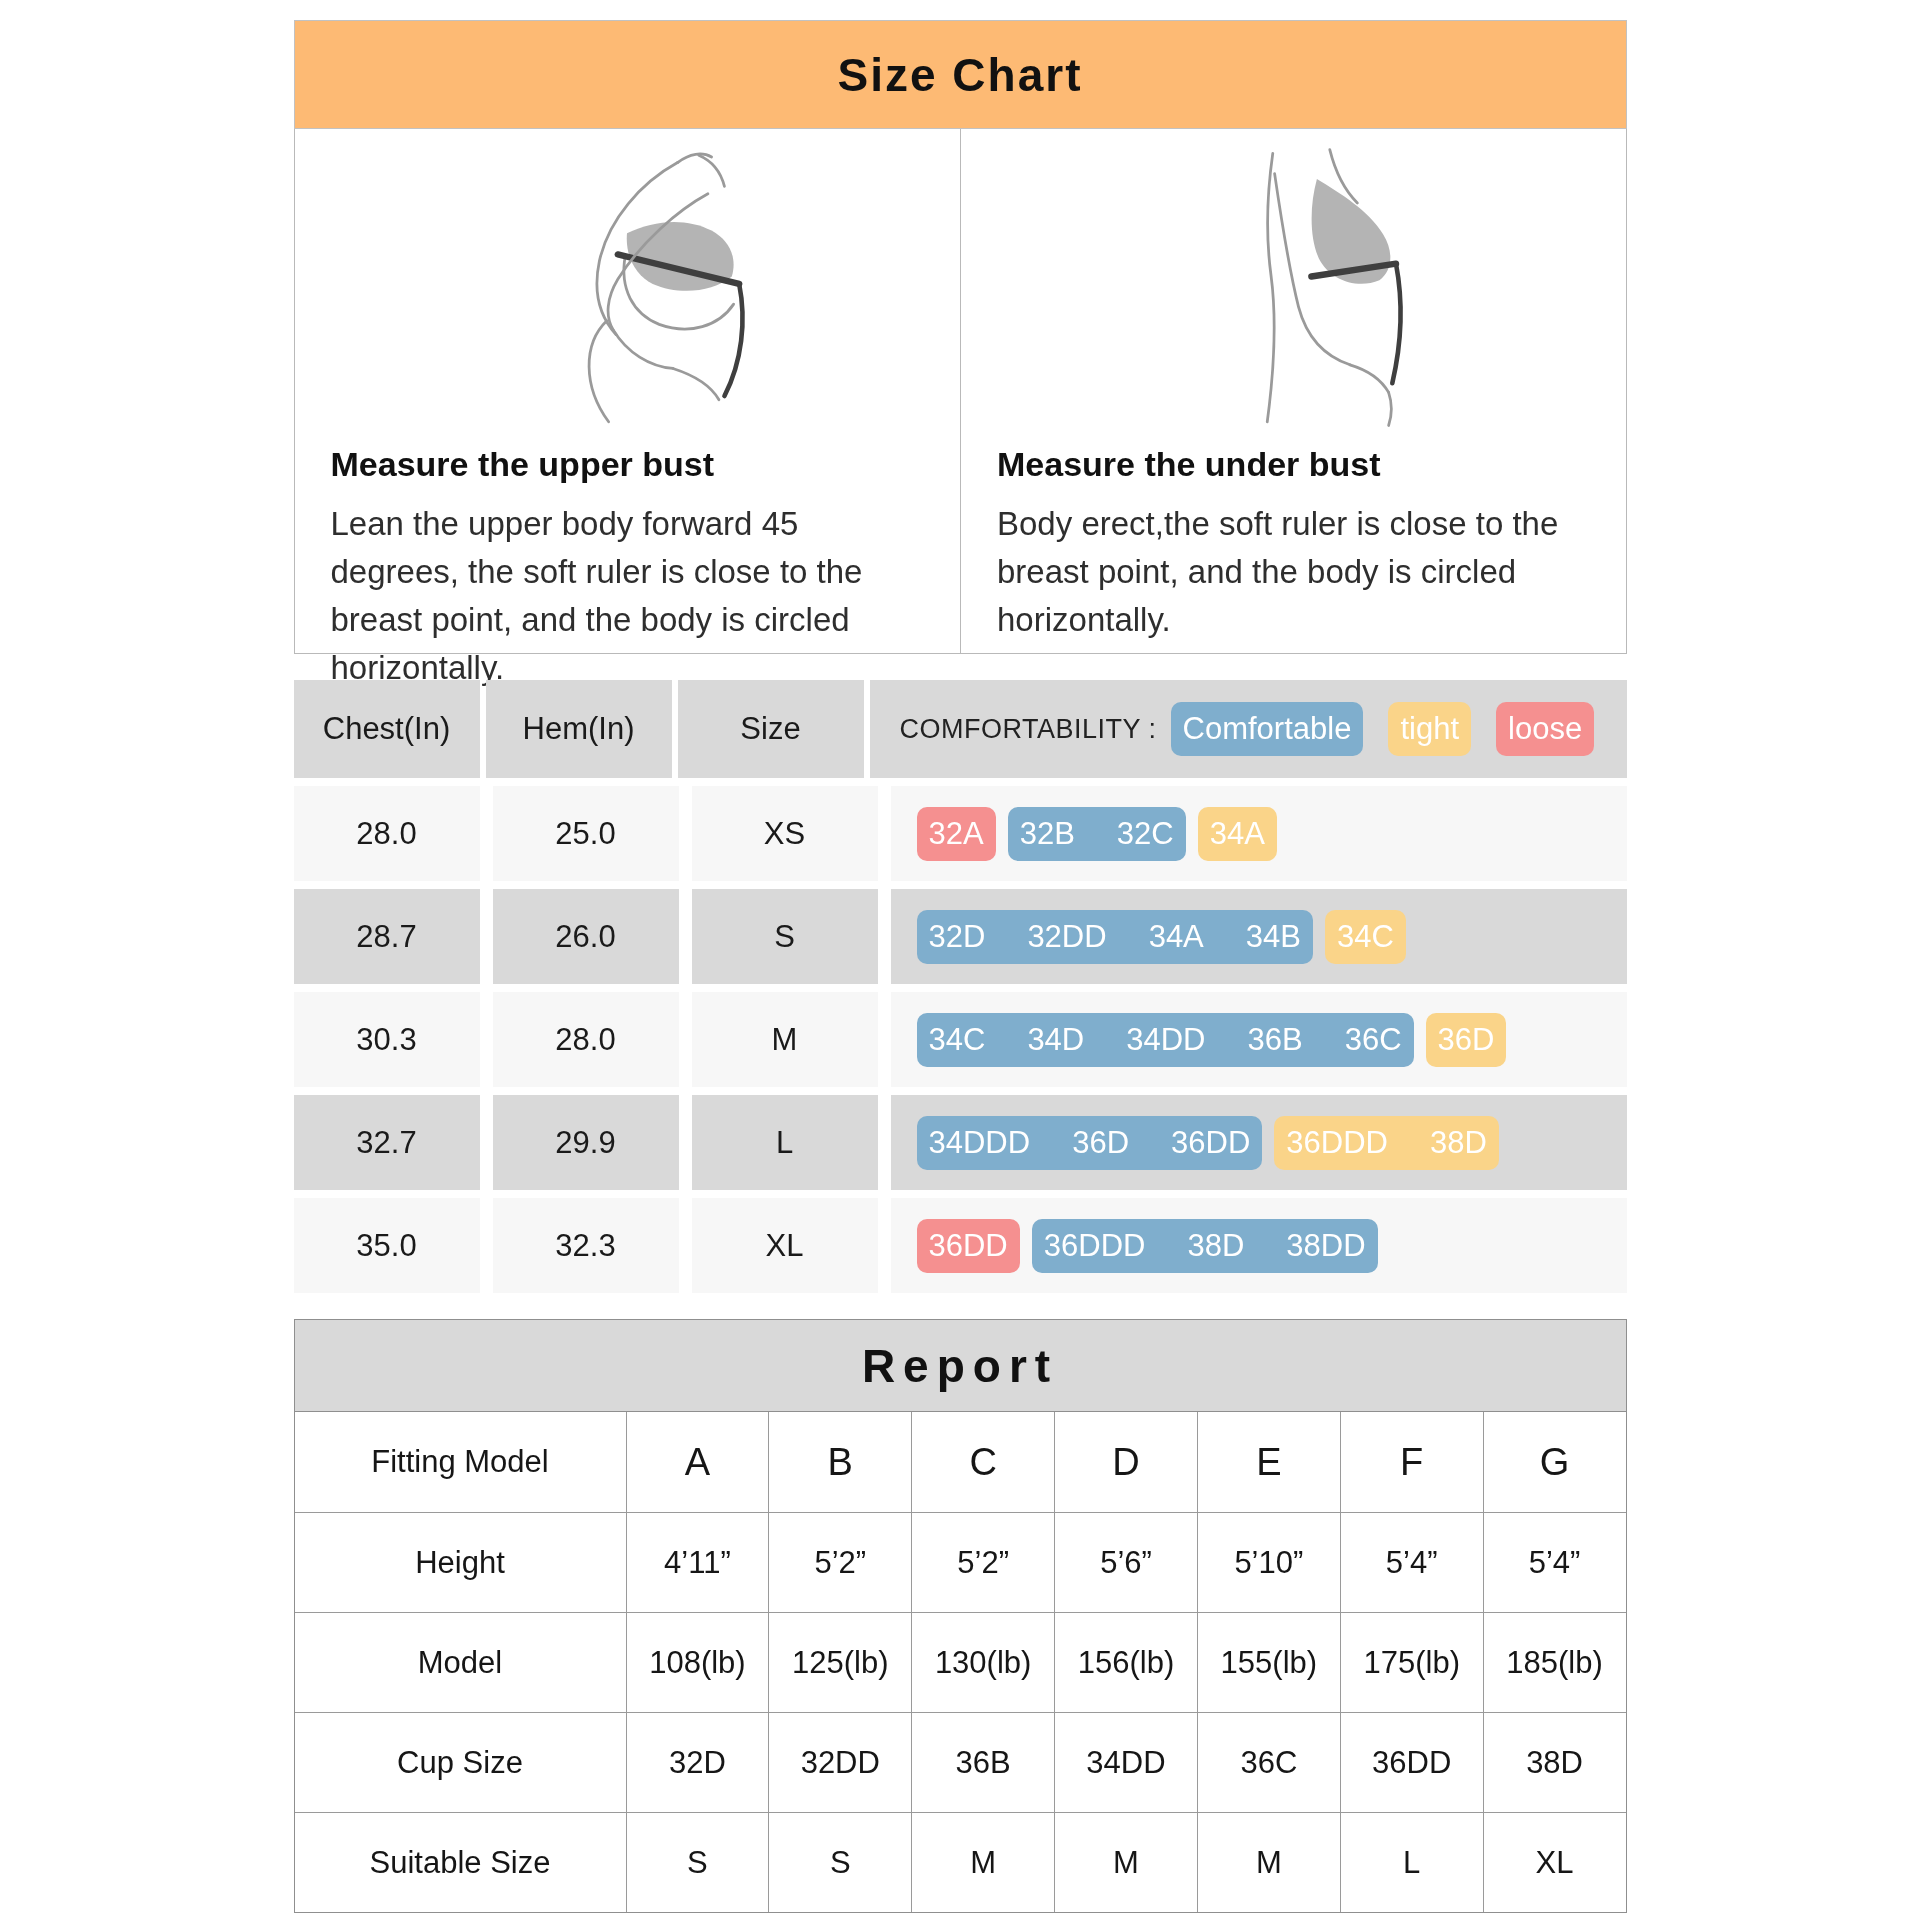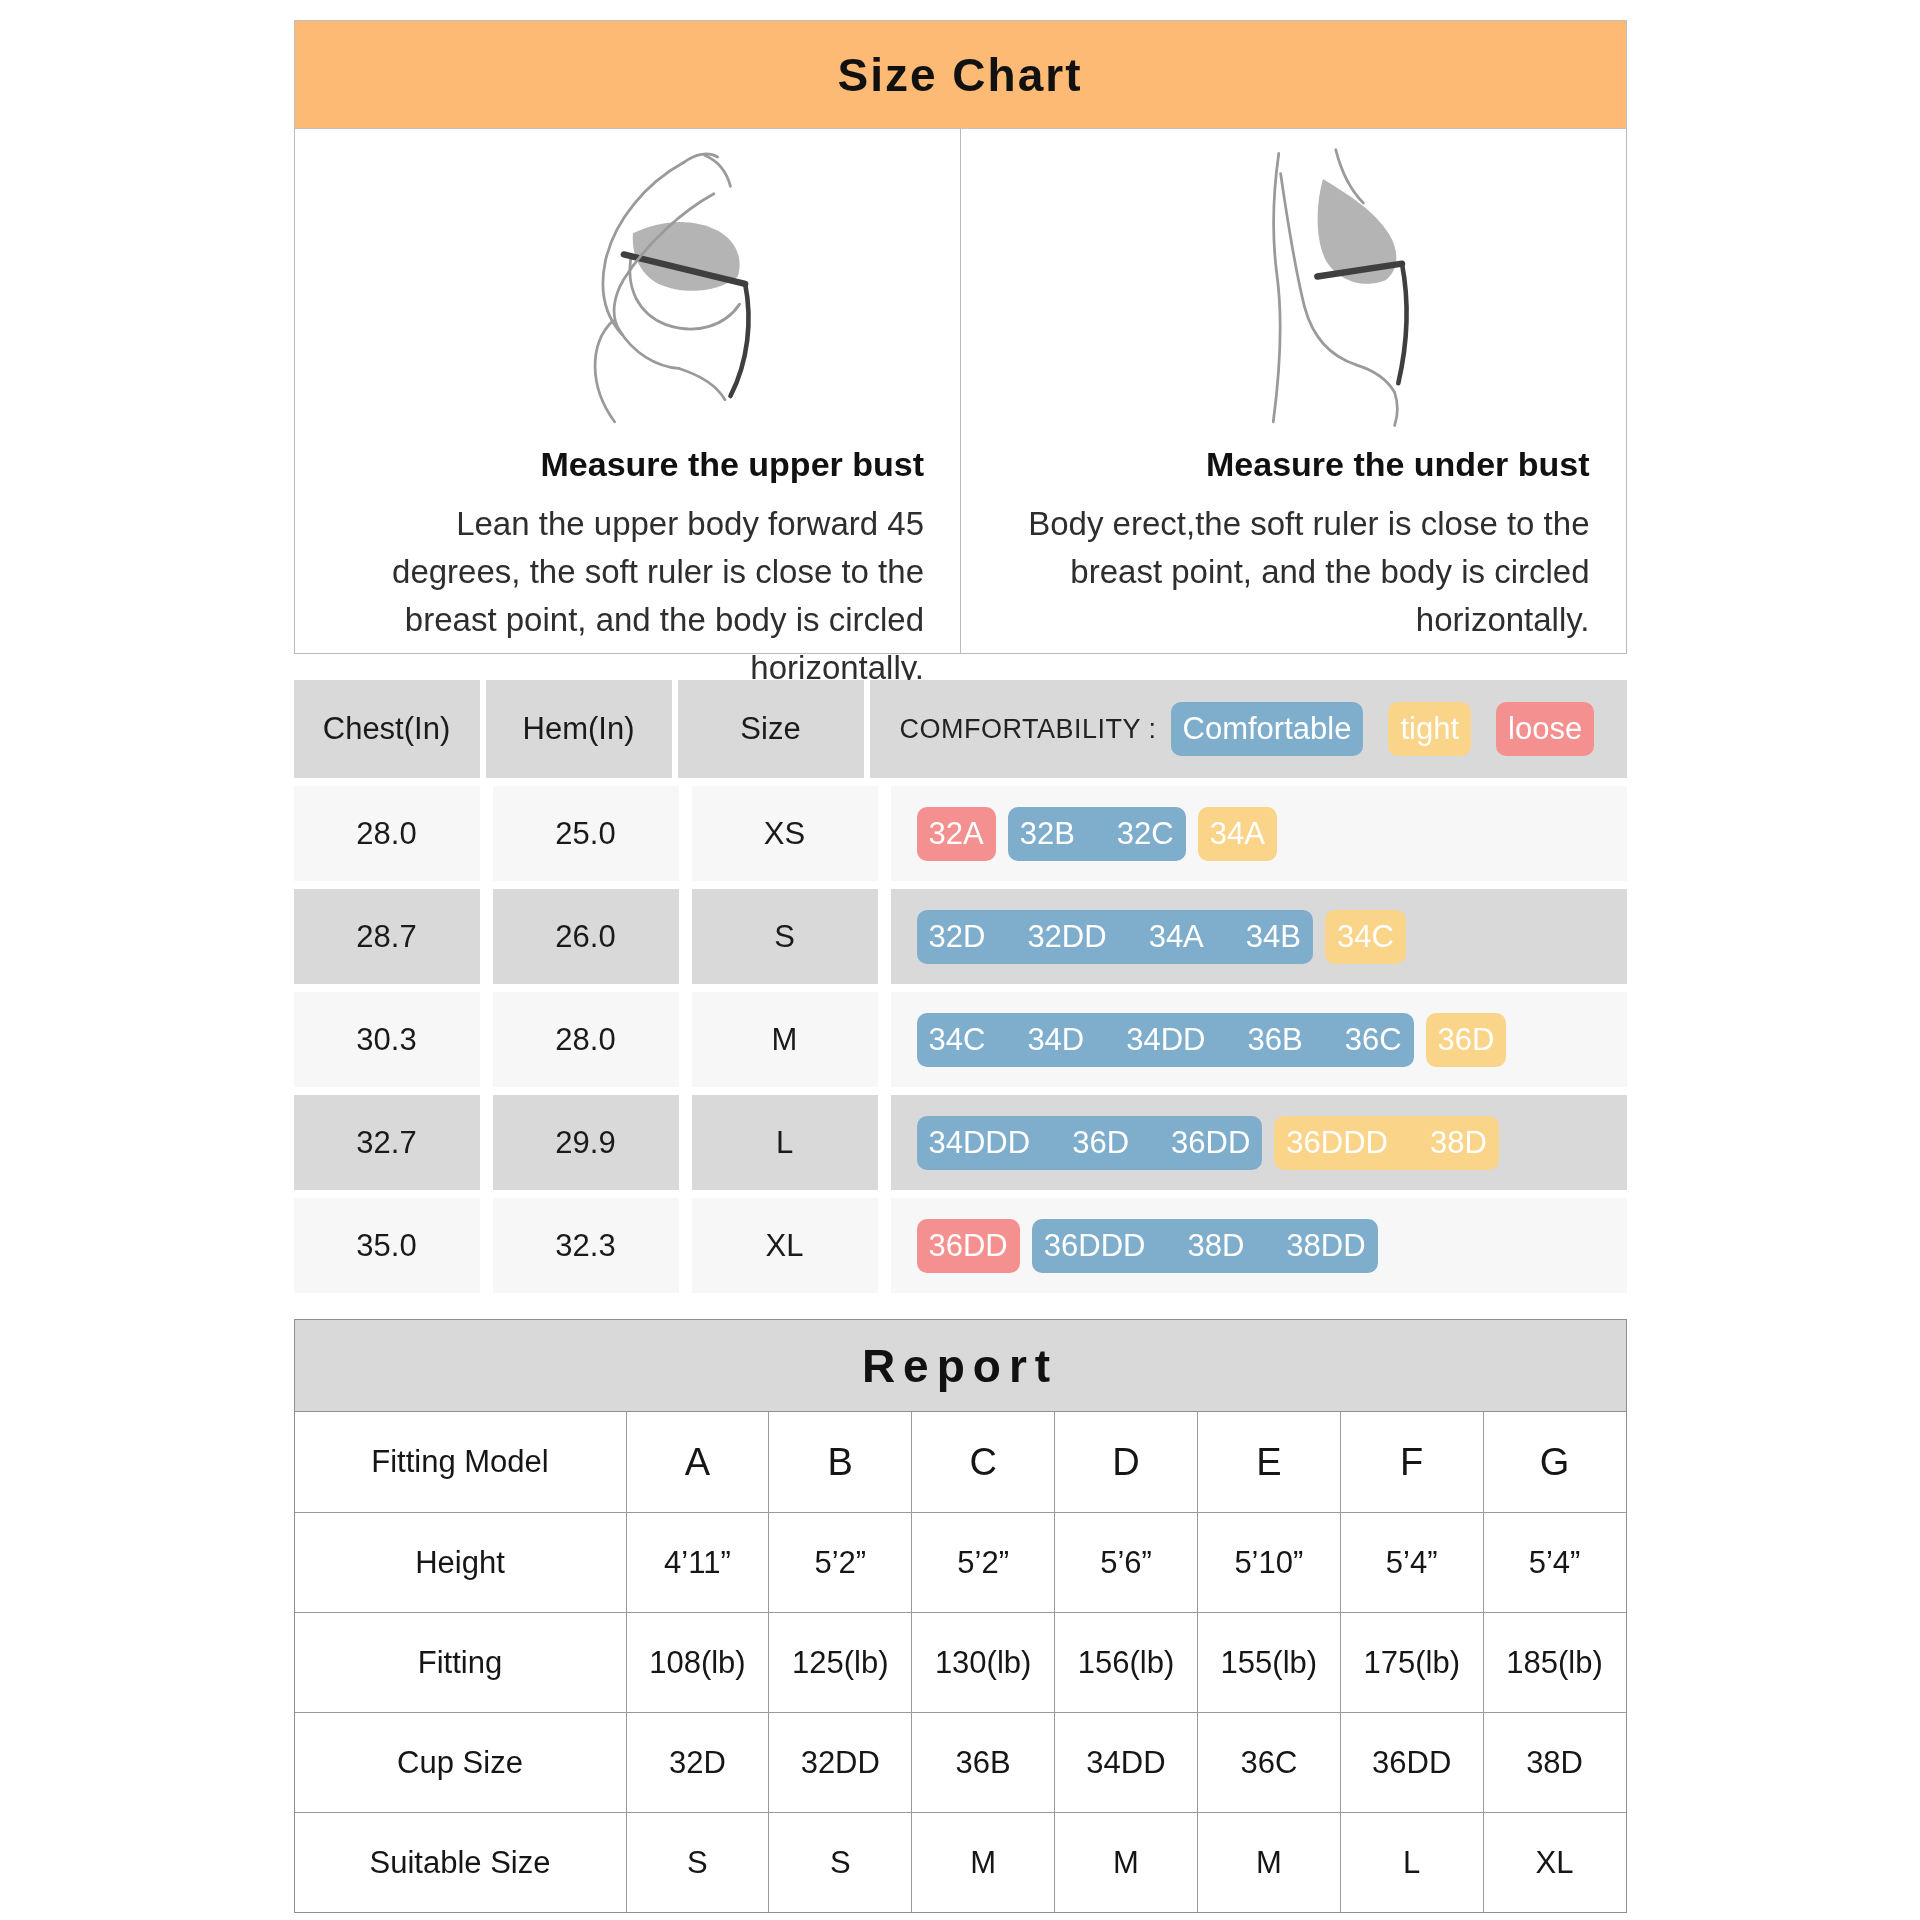--- a/index.html
+++ b/index.html
@@ -16,21 +16,21 @@
   .title-band {
     background: #fdba74;
     border: 1px solid #c2c2c2;
     height: 109px;
     display: flex; align-items: center; justify-content: center;
   }
   .title-band h1 { font-size: 46px; font-weight: bold; letter-spacing: 2px; color: #111; }
 
   
   .panels { display: flex; border: 1px solid #b9b9b9; border-top: none; height: 525px; background: #fff; }
-  .panel { width: 50%; padding: 10px 36px 18px 48px; text-align: right; }
+  .panel { width: 50%; padding: 10px 36px 18px 36px; }
   .panel + .panel { border-left: 1px solid #b9b9b9; }
   .panel .illus { height: 292px; display: flex; justify-content: center; align-items: flex-end; }
   .panel h2 { font-size: 34px; font-weight: bold; margin: 14px 0 16px 0; color: #111; }
   .panel p { font-size: 33px; line-height: 1.45; color: #2e2e2e; }
 
   
   .size-table { margin-top: 26px; }
   .srow {
     display: grid;
     grid-template-columns: 186px 186px 186px 1fr;
@@ -248,21 +248,21 @@
           <div class="rcell rlabel">Height</div>
           <div class="rcell">4’11”</div>
           <div class="rcell">5’2”</div>
           <div class="rcell">5’2”</div>
           <div class="rcell">5’6”</div>
           <div class="rcell">5’10”</div>
           <div class="rcell">5’4”</div>
           <div class="rcell">5’4”</div>
         </div>
         <div class="rrow">
-          <div class="rcell rlabel">Fitting</div>
+          <div class="rcell rlabel">Model</div>
           <div class="rcell">108(lb)</div>
           <div class="rcell">125(lb)</div>
           <div class="rcell">130(lb)</div>
           <div class="rcell">156(lb)</div>
           <div class="rcell">155(lb)</div>
           <div class="rcell">175(lb)</div>
           <div class="rcell">185(lb)</div>
         </div>
         <div class="rrow">
           <div class="rcell rlabel">Cup Size</div>

